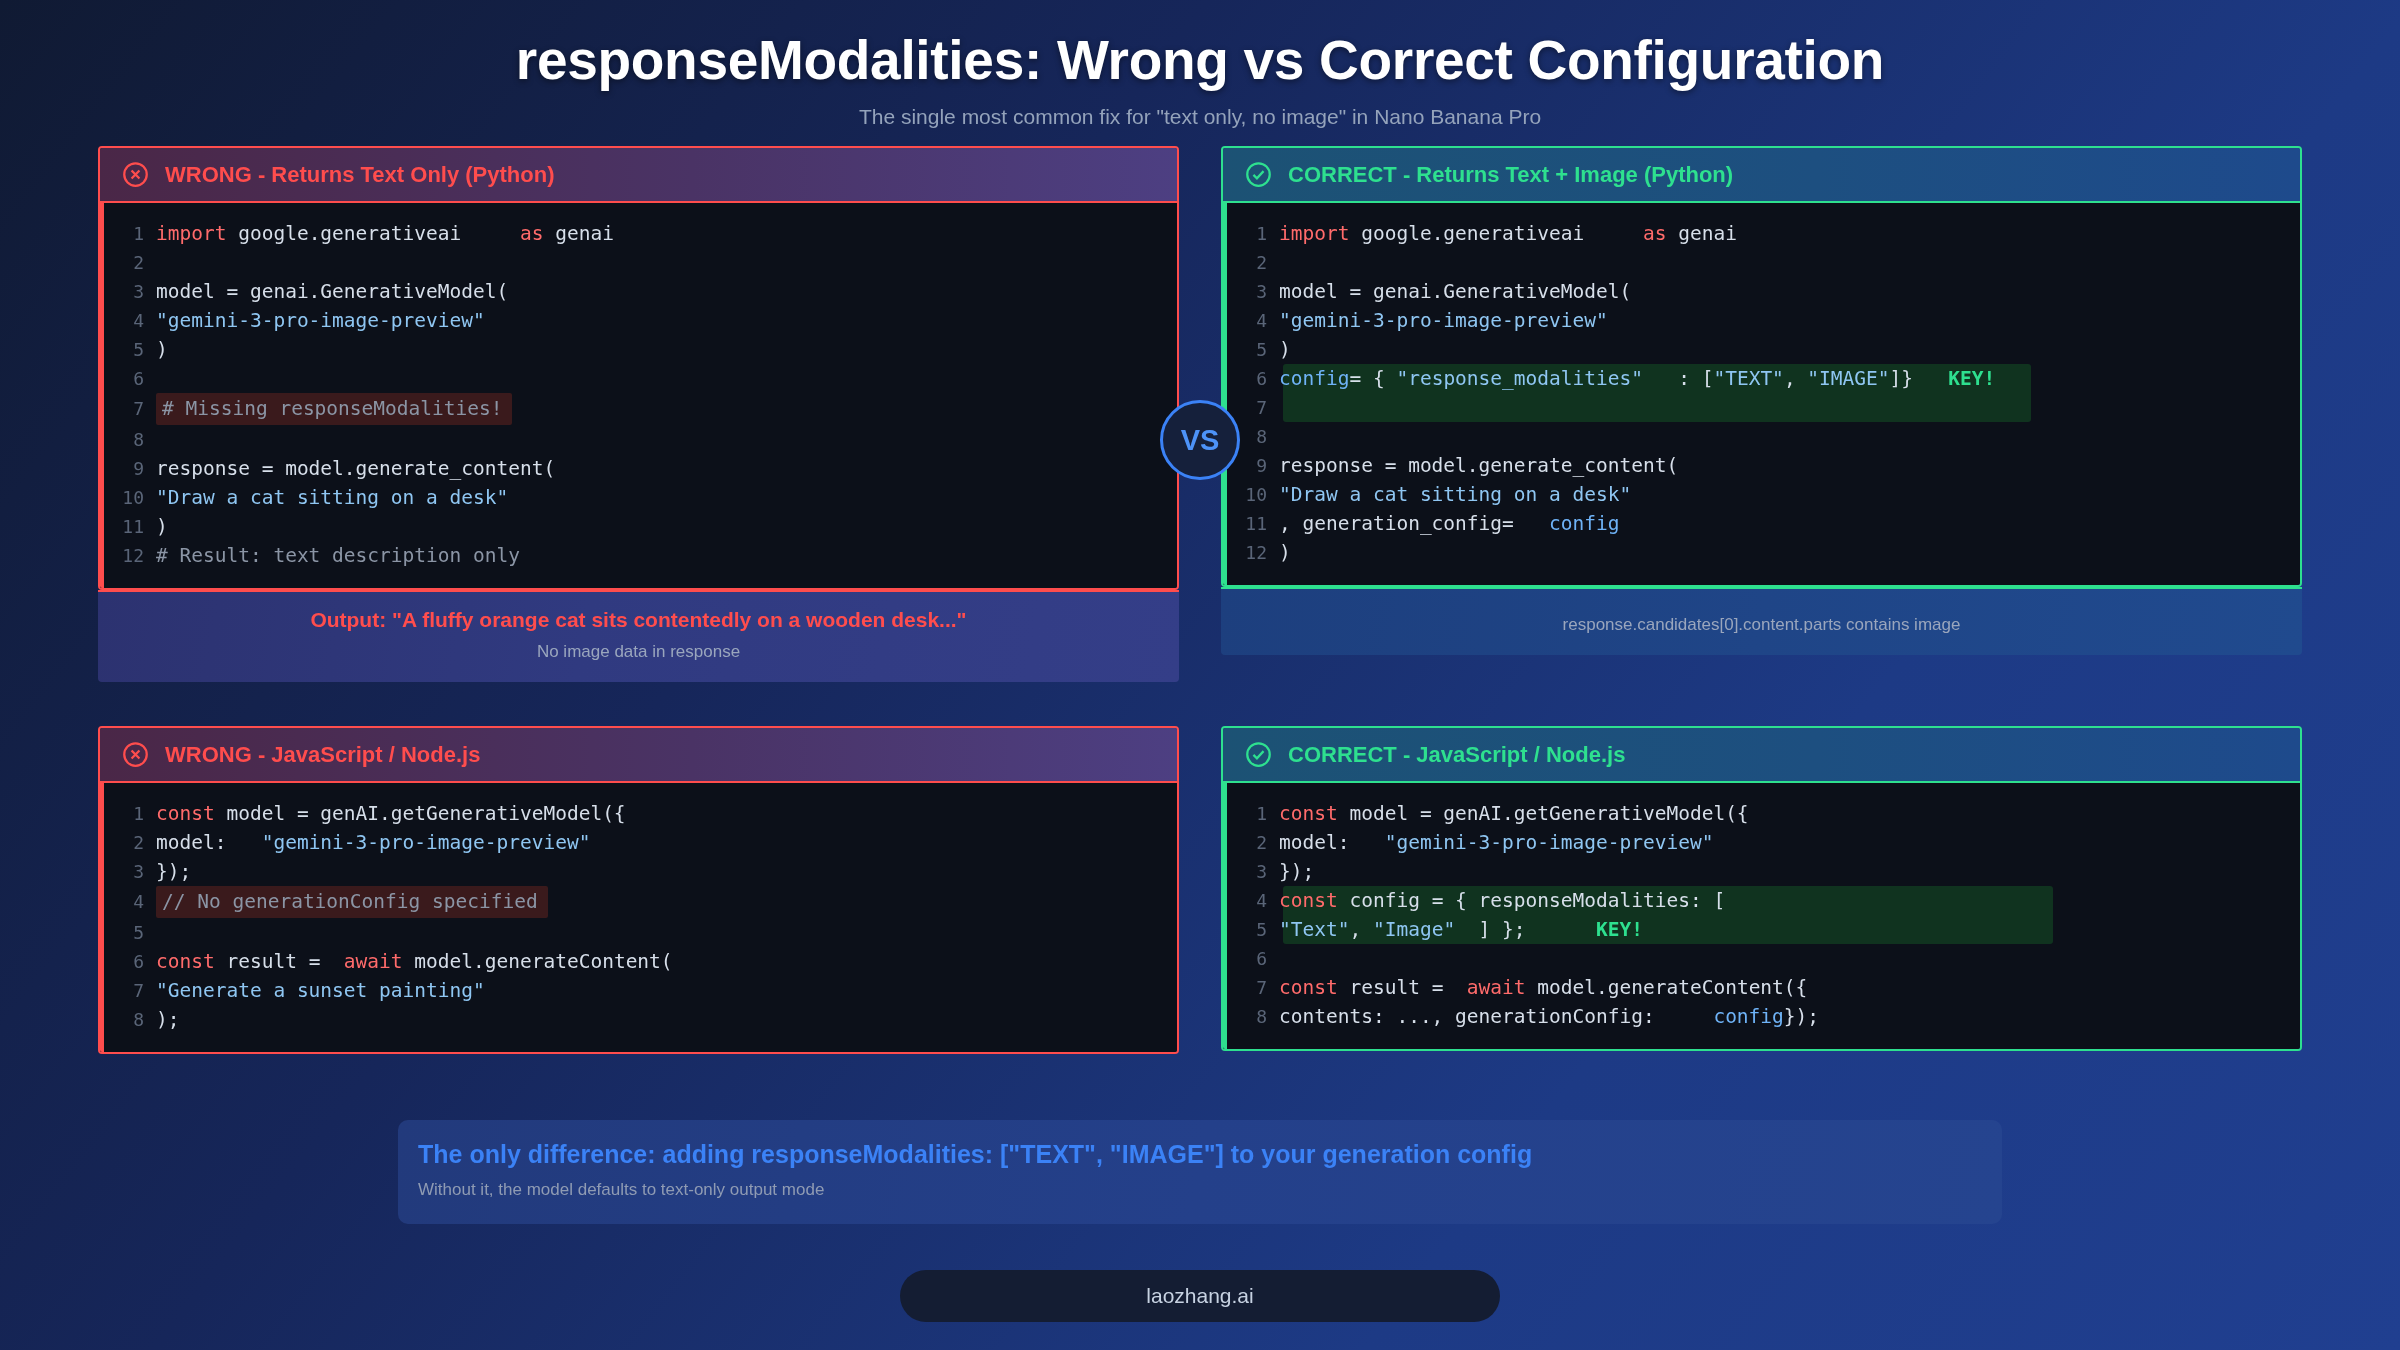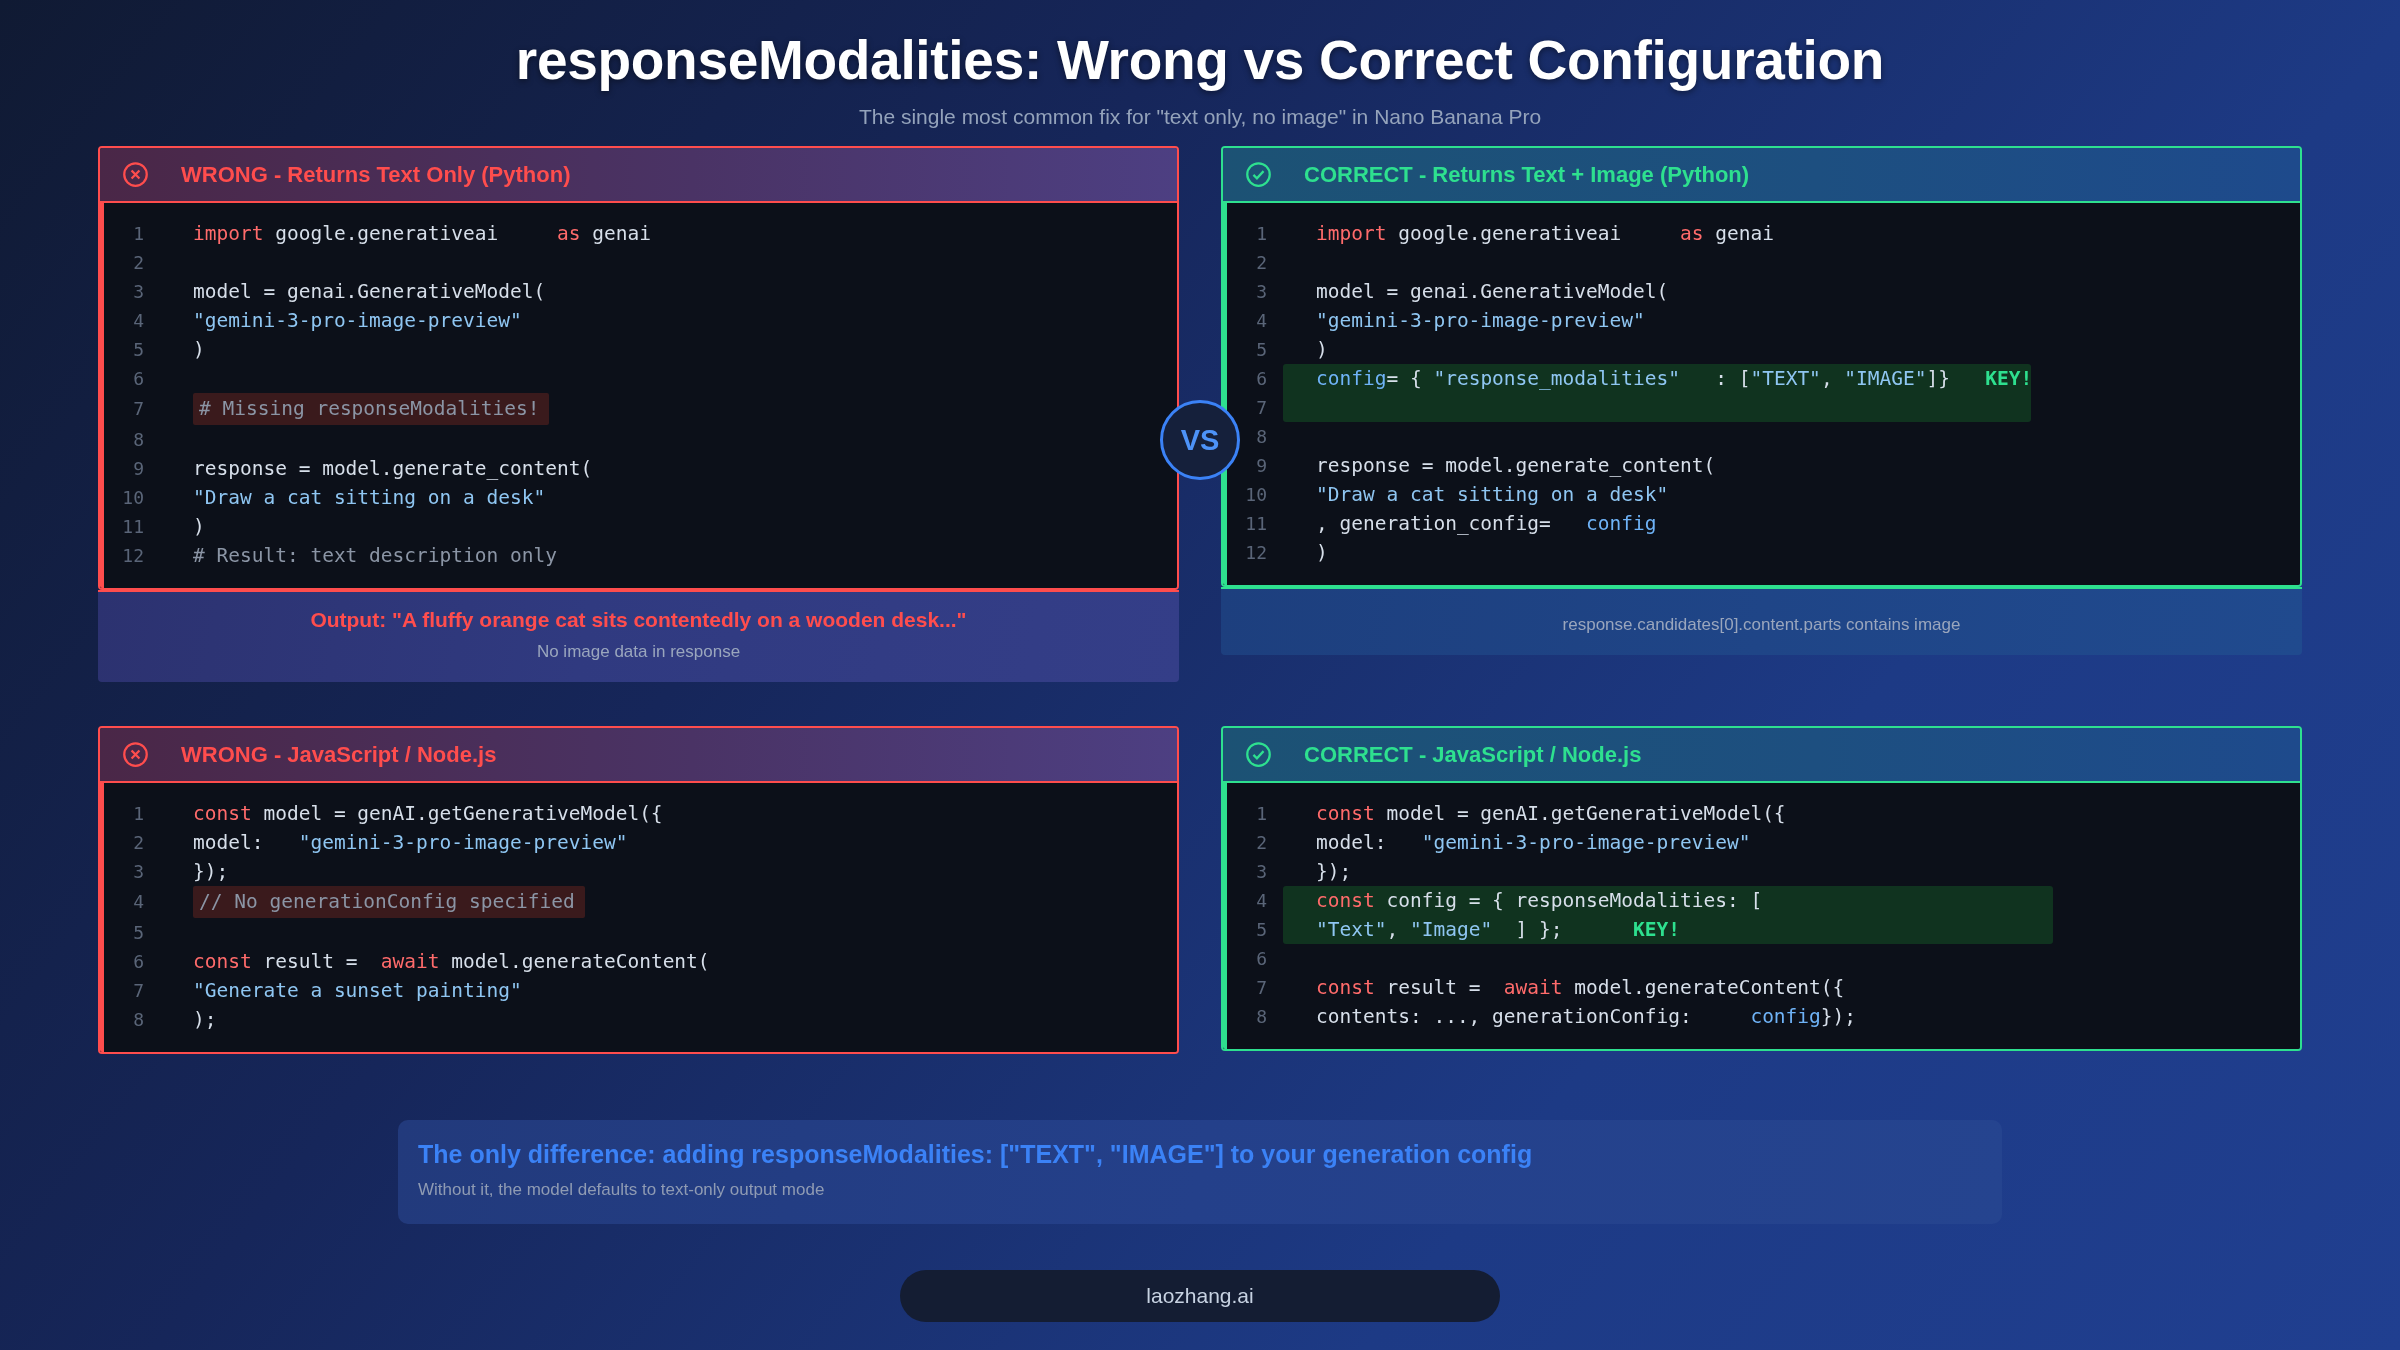--- a/index.html
+++ b/index.html
@@ -47,21 +47,21 @@
     border-radius: 4px;
     overflow: hidden;
     display: flex;
     flex-direction: column;
   }
   .panel.good { border-color: #2ee08f; }
 
   .panel-head {
     display: flex;
     align-items: center;
-    gap: 32px;
+    gap: 16px;
     padding: 13px 22px;
     background: linear-gradient(90deg, #4a2747 0%, #4a3365 55%, #4d3f82 100%);
     font-size: 22px;
     font-weight: bold;
     color: #ff4d4d;
     border-bottom: 2px solid #ff4d4d;
   }
   .panel.good .panel-head {
     background: linear-gradient(90deg, #1c5274 0%, #1d4f80 55%, #1e4a8c 100%);
     color: #2ee08f;
@@ -89,21 +89,21 @@
   }
   .ln {
     width: 52px;
     flex: 0 0 52px;
     text-align: right;
     color: #5a6578;
     padding-right: 12px;
     font-size: 18px;
     user-select: none;
   }
-  .ctext { color: #d7dfea; position: relative; margin-left: 37px; }
+  .ctext { color: #d7dfea; position: relative; }
   .kw   { color: #ff6b6b; }
   .str  { color: #8fc6f2; }
   .cm   { color: #8b95a5; }
   .var  { color: #6fb3f7; }
   .keylbl { color: #2ee08f; font-weight: bold; }
 
   .hl-bad  { background: #3a1a1c; padding: 1px 10px 2px 6px; border-radius: 2px; }
 
   
   .grp {

